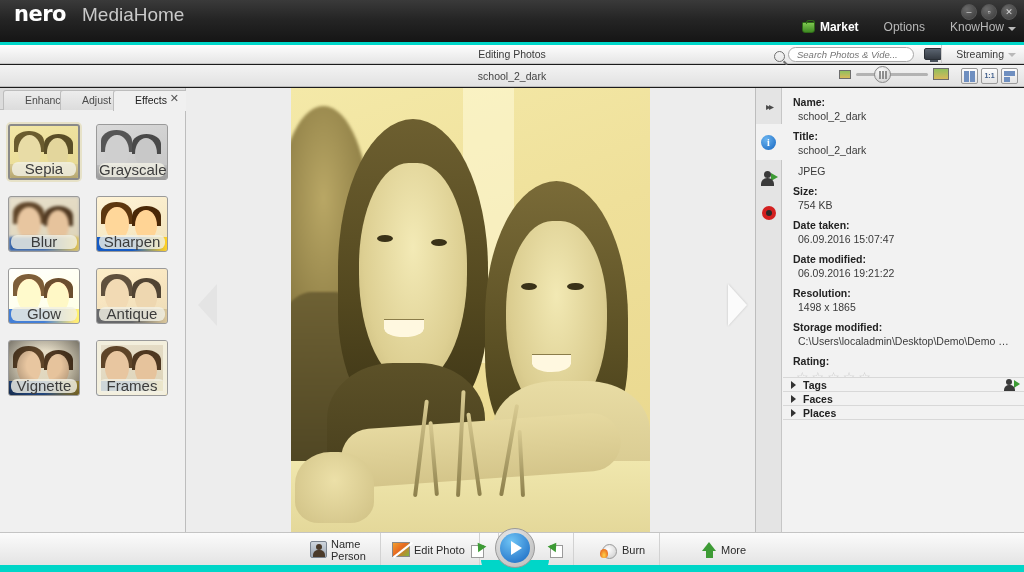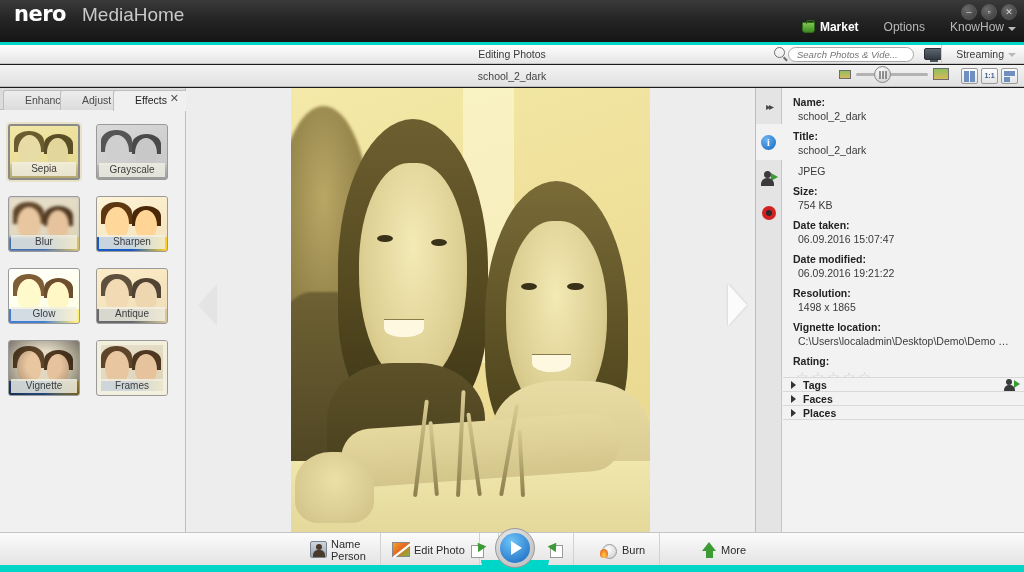--- a/index.html
+++ b/index.html
@@ -68,21 +68,21 @@
     border-top:4.5px solid transparent;border-bottom:4.5px solid transparent;border-right:6px solid #fff;
   }
   .backarrow::before {
     content:""; position:absolute; left:10px; top:8px; width:7px; height:3px; background:#fff;
   }
   .backlbl { font-size: 10.5px; font-weight: bold; color: #2a3a4a; margin-left: 8px; }
   .navtitle {
     position: absolute; left: 0; right: 0; top: 0; line-height: 19px; text-align: center;
     font-size: 10.5px; color: #3a3a3a;
   }
-  .searchwrap { position: absolute; right: 110px; top: 2px; display:flex; align-items:flex-start; }
+  .searchwrap { position: absolute; right: 110px; top: 2px; display:flex; align-items:flex-end; }
   .searchbox {
     width: 126px; height: 15px; border: 1px solid #a8a8a8; border-radius: 8px;
     background: #fff; font-size: 9.5px; color: #8d8d8d; font-style: italic;
     padding: 0 6px 0 8px; line-height: 13px; font-family: "Liberation Sans", sans-serif;
   }
   .mag-ico {
     width: 11px; height: 11px; border: 1.6px solid #6f6f6f; border-radius: 50%;
     position: relative; margin-right: 3px;
   }
   .mag-ico::after { content:""; position:absolute; right:-4px; bottom:-3px; width:5px;height:1.6px;background:#6f6f6f; transform:rotate(45deg); }
@@ -136,22 +136,22 @@
   .fxgrid { position:absolute; left:0; top:22px; width:186px; height:350px; padding: 14px 0 0 8px; }
   .fxrow { display:flex; gap:16px; margin-bottom:16px; }
   .fxcell { width:72px; }
   .fxthumb {
     width:72px;height:56px;border:1px solid #9a9a9a;border-radius:3px; position:relative; overflow:hidden;
     background:#bbb; cursor:pointer;
   }
   .fxthumb.sel { border:2px solid #8a8a8a; box-shadow:0 0 0 2px #e7e2c8; }
   .fxlabel {
     position:absolute; left:2px; right:2px; bottom:2px; height:14px; line-height:14px;
-    background: rgba(242,240,228,0.82); text-align:center; font-size:10px; color:#3c3c3c;
-    border-radius:0;
+    background: rgba(242,240,228,0.82); text-align:center; font-size:15px; color:#3c3c3c;
+    border-radius:6px;
   }
   .ph { position:absolute; inset:0; }
   .ph .sky { position:absolute; inset:0; }
   .ph .f1 { position:absolute; left:12%; top:18%; width:34%; height:62%; border-radius:50%; }
   .ph .f2 { position:absolute; left:54%; top:24%; width:32%; height:58%; border-radius:50%; }
   .ph .h1 { position:absolute; left:6%; top:10%; width:44%; height:40%; border-radius:50% 50% 0 0; }
   .ph .h2 { position:absolute; left:50%; top:16%; width:42%; height:38%; border-radius:50% 50% 0 0; }
   .ph .body { position:absolute; left:0; bottom:0; width:100%; height:26%; }
 
   .leftdiv { position:absolute; left:0; top:466px; width:186px; height:1px; background:#c9c9c9; }
@@ -595,21 +595,21 @@
       </div>
       <div class="mrow">
         <div class="mkey">Date modified:</div>
         <div class="mval">06.09.2016 19:21:22</div>
       </div>
       <div class="mrow">
         <div class="mkey">Resolution:</div>
         <div class="mval">1498 x 1865</div>
       </div>
       <div class="mrow">
-        <div class="mkey">Vignette location:</div>
+        <div class="mkey">Storage modified:</div>
         <div class="mval">C:\Users\localadmin\Desktop\Demo\Demo Photos K...</div>
       </div>
       <div class="mrow">
         <div class="mkey">Rating:</div>
         <div class="stars">
           <span class="star">☆</span>
           <span class="star">☆</span>
           <span class="star">☆</span>
           <span class="star">☆</span>
           <span class="star">☆</span>

